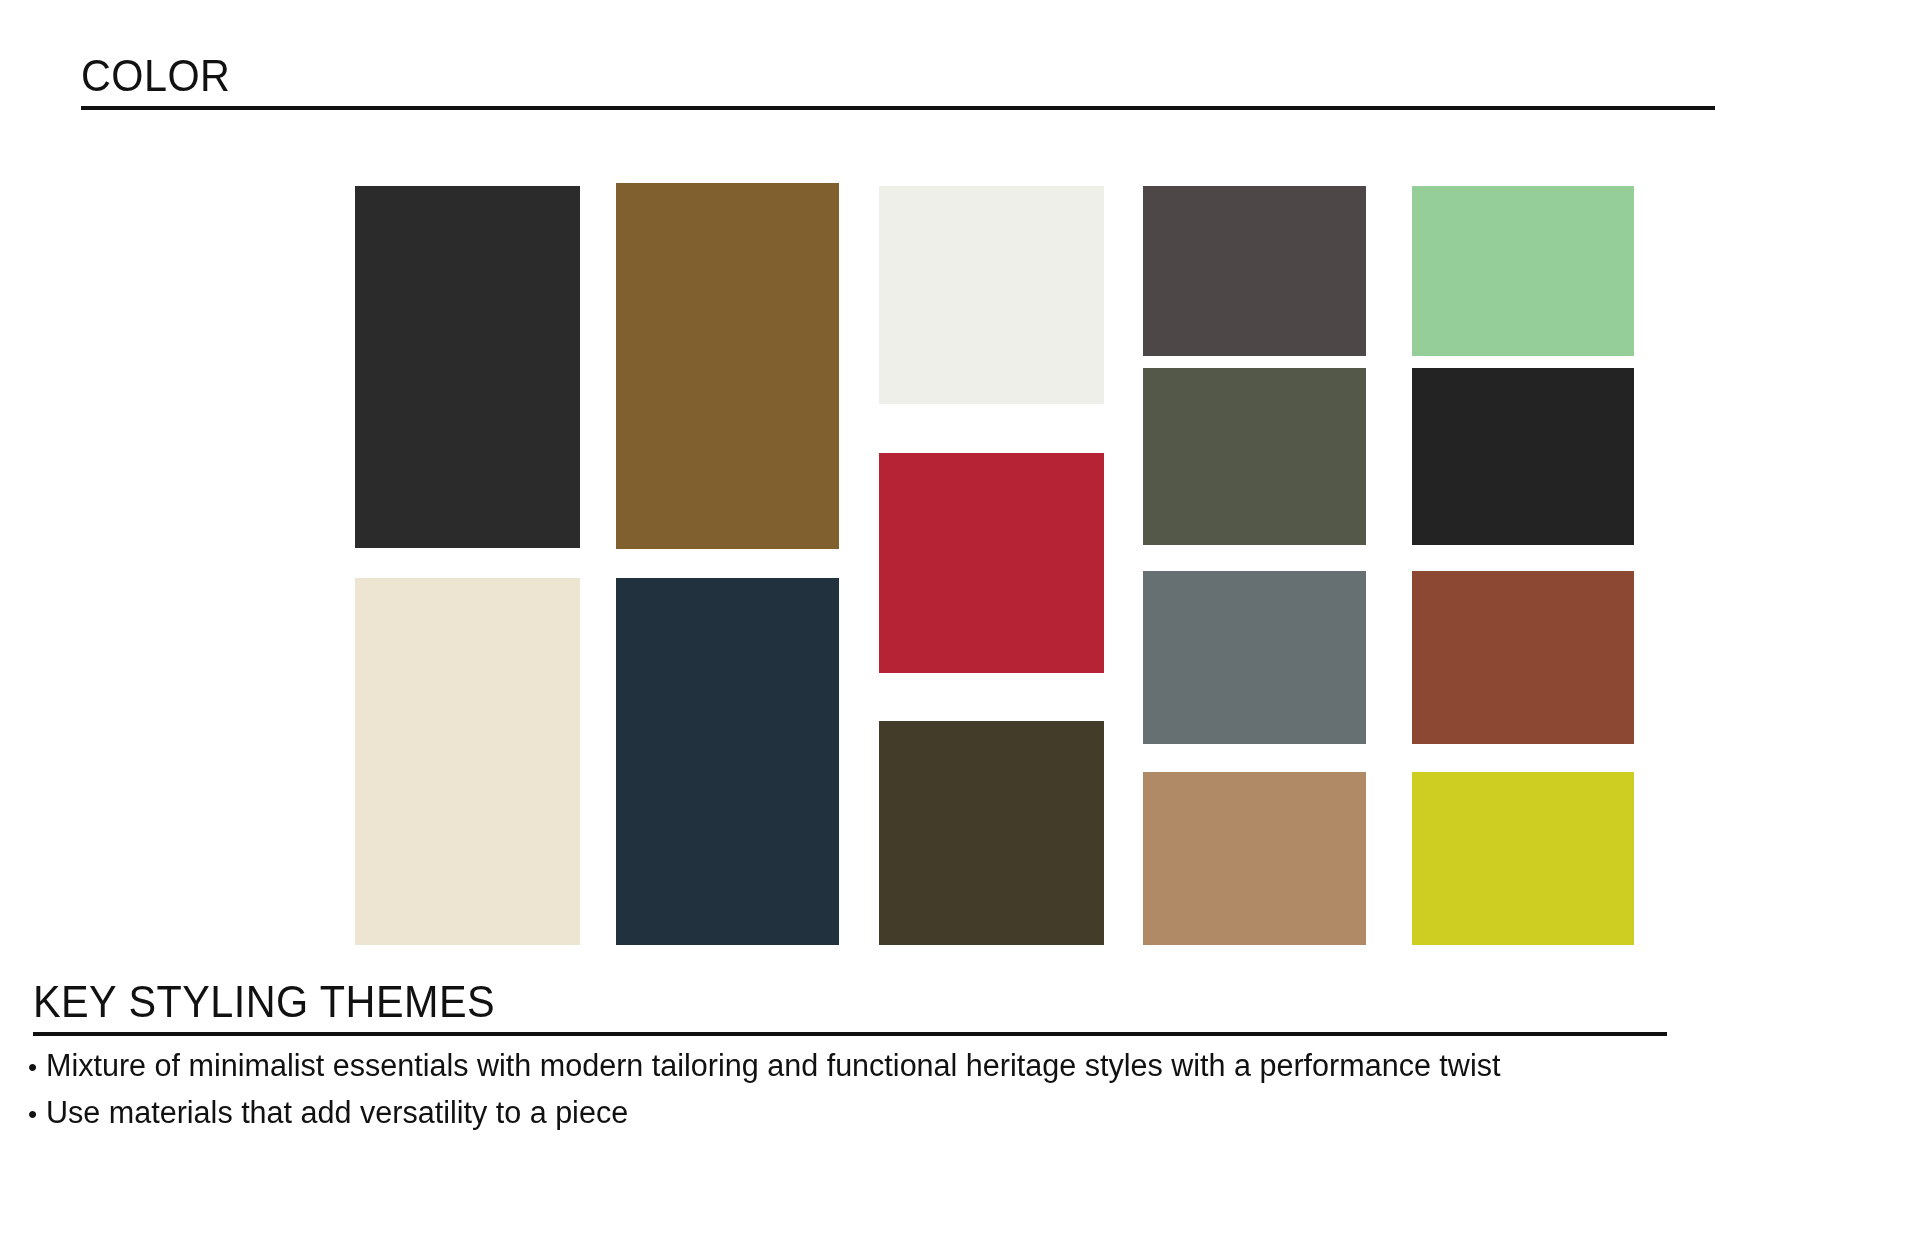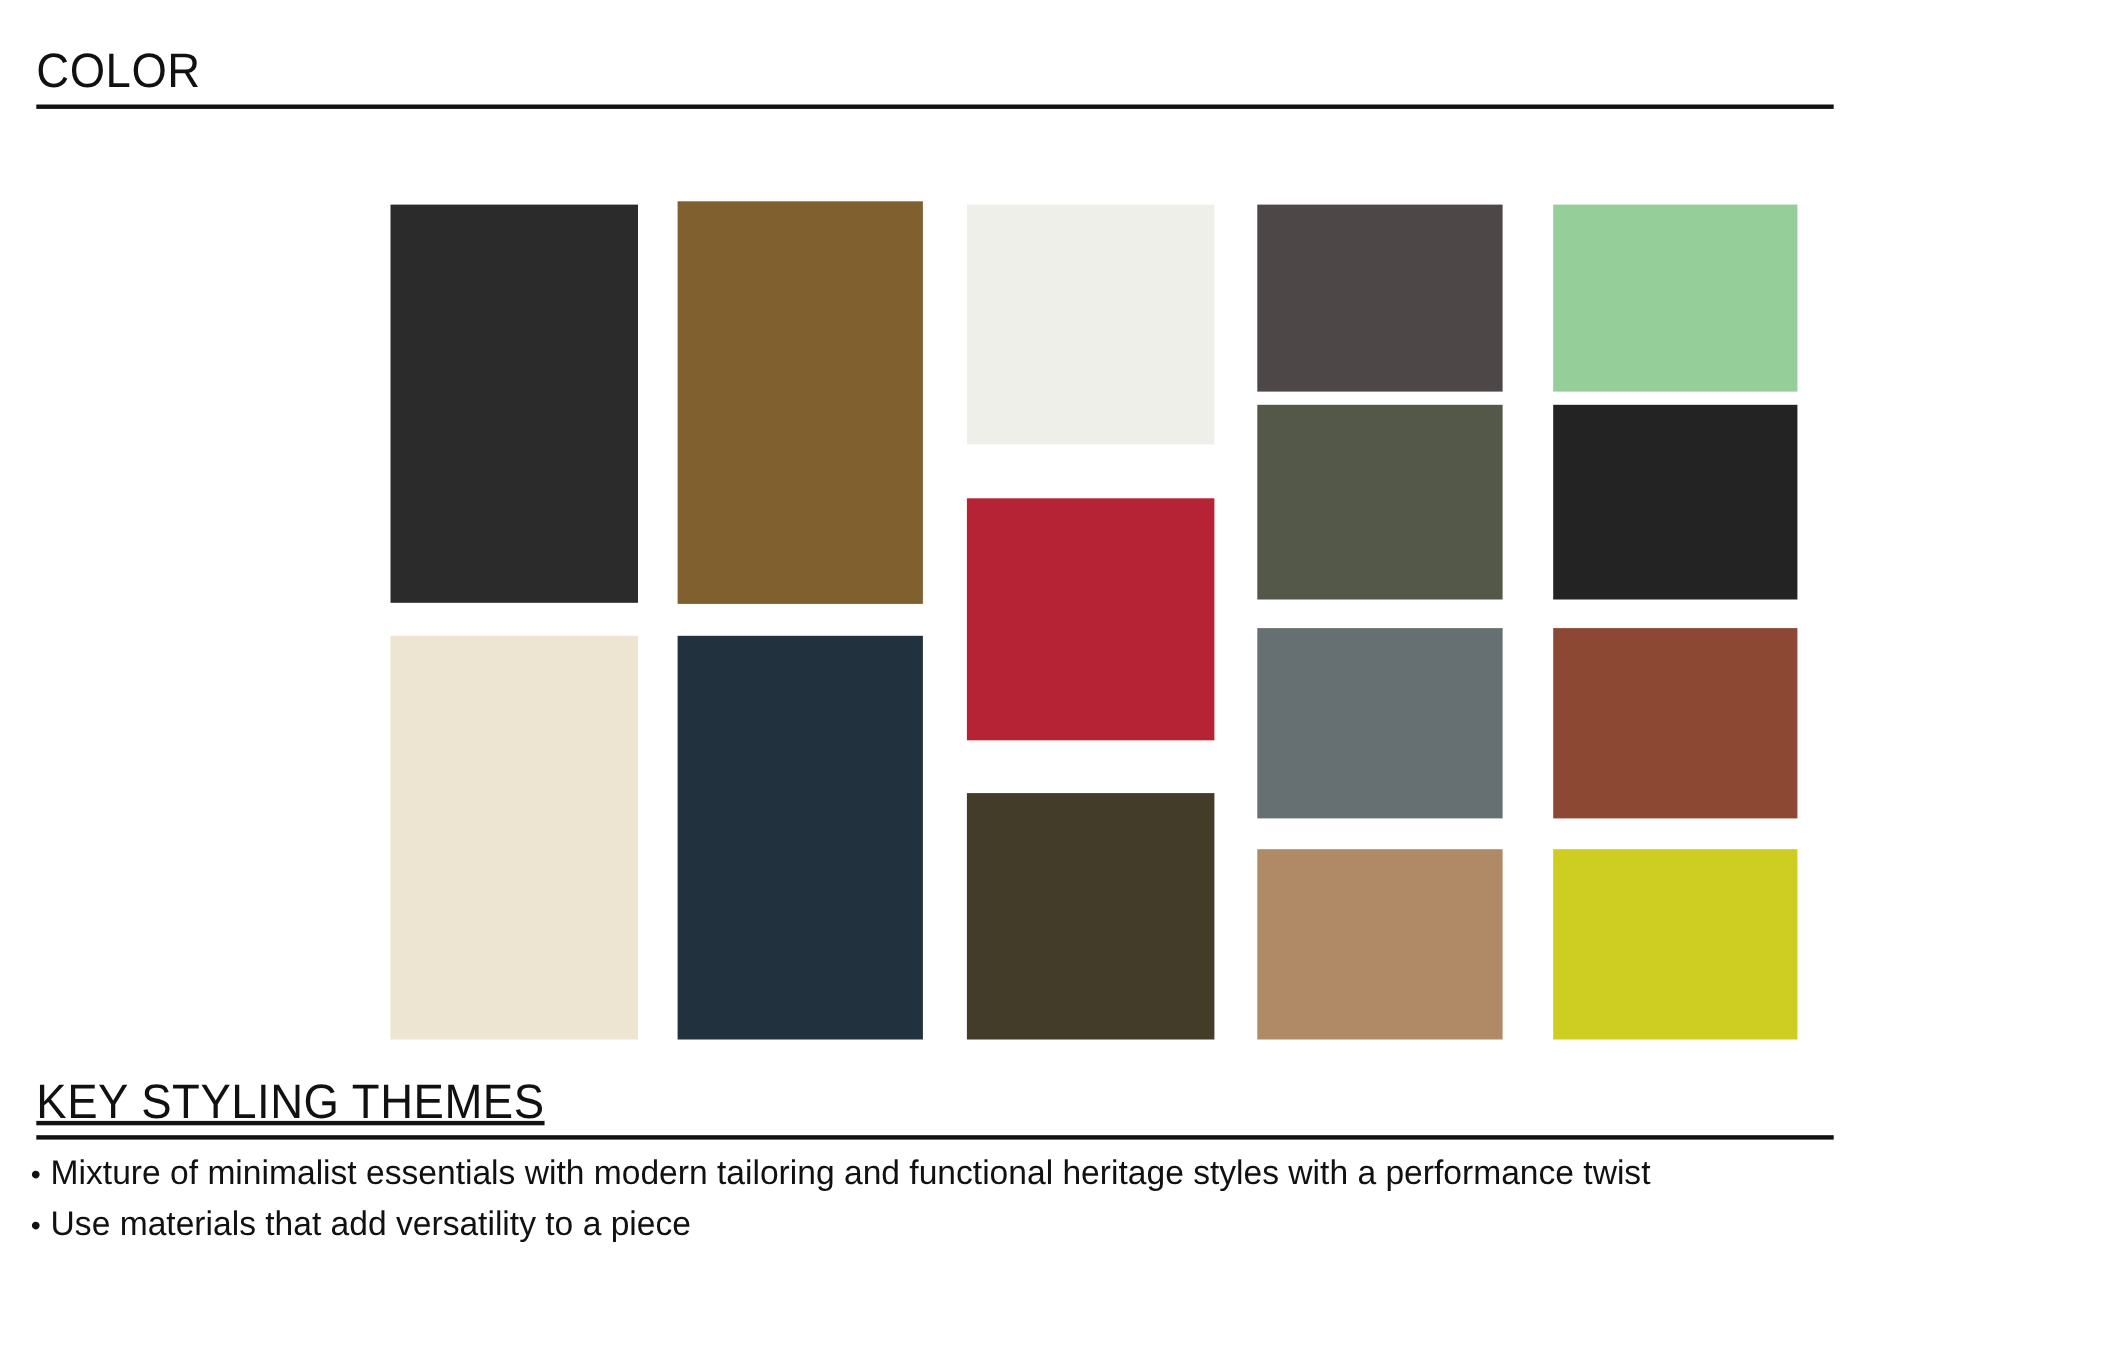--- a/index.html
+++ b/index.html
@@ -35,22 +35,22 @@
     transform: scaleX(0.94);
     transform-origin: left center;
   }
   .section-head .rule {
     margin-top: 6px;
     height: 4px;
     background: #111111;
     width: 100%;
   }
 
-  #color-section { top: 41px; }
-  #themes-section { top: 978px; text-decoration: underline; }
+  #color-section { top: 52px; margin-left: 48px; }
+  #themes-section { top: 978px; }
 
   
   #swatch-grid {
     position: absolute;
     left: 0;
     top: 0;
     width: 1920px;
     height: 1242px;
     pointer-events: none;
   }

